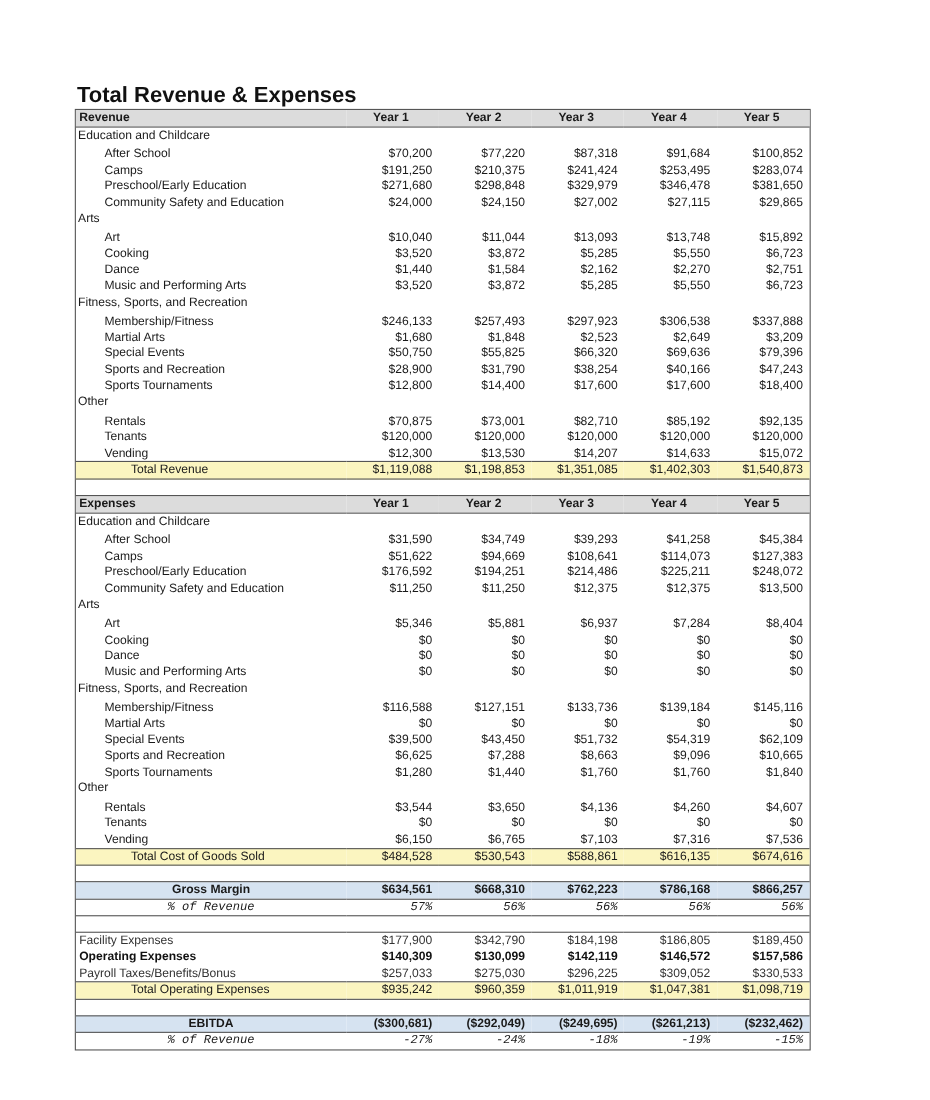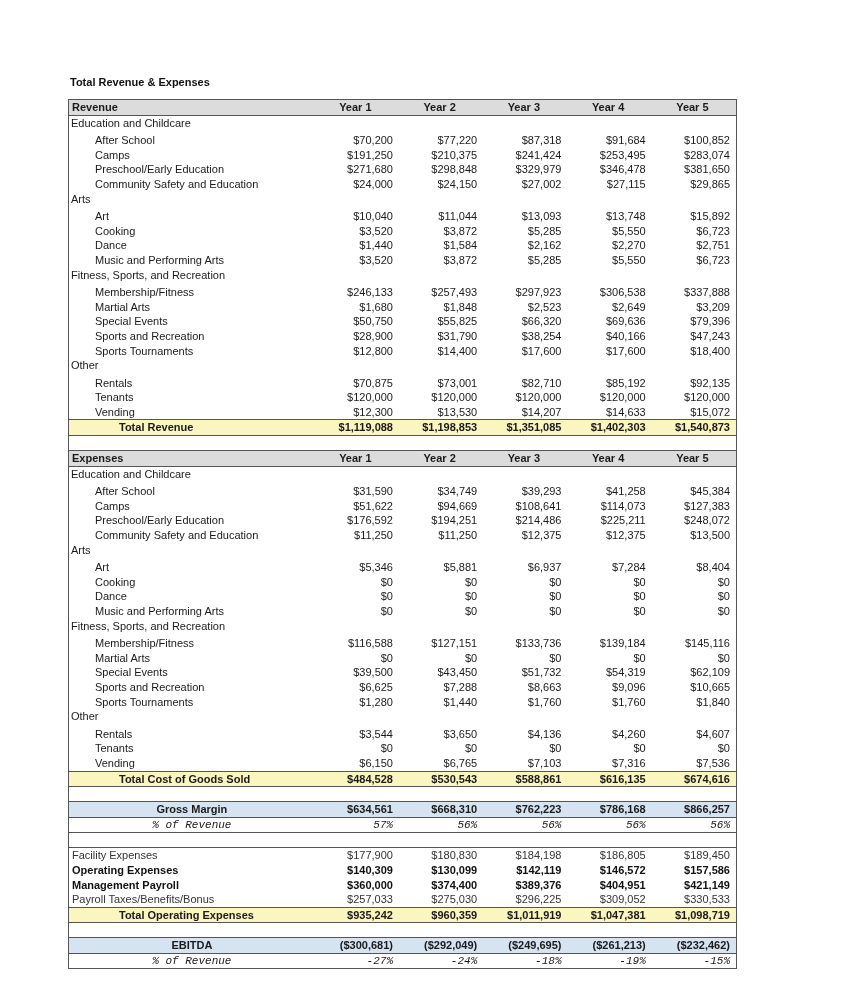--- a/index.html
+++ b/index.html
@@ -1,30 +1,30 @@
 <!DOCTYPE html>
 <html><head>
 <meta charset="utf-8">
 <style>
   html, body { margin: 0; padding: 0; background: #ffffff; }
   body { width: 845px; height: 1000px; position: relative; font-family: "Liberation Sans", sans-serif; color: #1a1a1a; }
-  .title { position: absolute; left: 70px; top: 76px; font-size: 11px; font-weight: bold; color: #111; }
+  .title { position: absolute; left: 70px; top: 76px; font-size: 20px; font-weight: bold; color: #111; }
   .sheet { position: absolute; left: 68px; top: 99px; width: 667px; border: 1.5px solid #555; }
   table { border-collapse: collapse; width: 100%; table-layout: fixed; font-size: 11px; }
   col.c-label { width: 245px; }
   col.c-val { width: 84px; }
   td { padding: 0 3px; height: 14.6px; line-height: 14.6px; white-space: nowrap; }
   td.num { text-align: right; padding-right: 6px; }
   tr.hdr td { background: #dcdcdc; font-weight: bold; border-top: 1.5px solid #555; border-bottom: 1.5px solid #555; }
   tr.hdr td.num { text-align: center; }
   tr.hdr.first td { border-top: none; margin-left: 12px; }
   tr.cat td { padding-left: 2px; margin-left: 10px; }
   tr.item td.lbl { padding-left: 26px; }
   tr.item.gap td { padding-top: 3px; }
-  tr.total td { background: #fbf5c0; font-weight: bold; border-top: 1.5px solid #555; border-bottom: 1.5px solid #555; }
+  tr.total td { background: #fbf5c0; font-weight: normal; border-top: 1.5px solid #555; border-bottom: 1.5px solid #555; }
   tr.total td.lbl { padding-left: 50px; }
   tr.blank td { height: 14px; }
   tr.blue td { background: #d6e3f1; font-weight: bold; border-top: 1.5px solid #555; border-bottom: 1px solid #555; }
   tr.blue td.lbl { text-align: center; }
   tr.pct td { font-style: italic; border-bottom: 1.5px solid #555; font-family: Liberation Mono, monospace; }
   tr.pct td.lbl { text-align: center; }
   tr.opx td { color: #333; }
   tr.opx.bold td { font-weight: bold; color: #111; }
   tr.opx.firstopx td { border-top: 1px solid #555; }
   tr.last td { border-bottom: none; }
@@ -378,41 +378,33 @@
           <td class="num">56%</td>
           <td class="num">56%</td>
           <td class="num">56%</td>
         </tr>
         <tr class="blank">
           <td colspan="6"></td>
         </tr>
         <tr class="opx firstopx">
           <td class="lbl">Facility Expenses</td>
           <td class="num">$177,900</td>
-          <td class="num">$180,830</td>
+          <td class="num">$342,790</td>
           <td class="num">$184,198</td>
           <td class="num">$186,805</td>
           <td class="num">$189,450</td>
         </tr>
         <tr class="opx bold">
           <td class="lbl">Operating Expenses</td>
           <td class="num">$140,309</td>
           <td class="num">$130,099</td>
           <td class="num">$142,119</td>
           <td class="num">$146,572</td>
           <td class="num">$157,586</td>
         </tr>
-        <tr class="opx bold">
-          <td class="lbl">Management Payroll</td>
-          <td class="num">$360,000</td>
-          <td class="num">$374,400</td>
-          <td class="num">$389,376</td>
-          <td class="num">$404,951</td>
-          <td class="num">$421,149</td>
-        </tr>
         <tr class="opx">
           <td class="lbl">Payroll Taxes/Benefits/Bonus</td>
           <td class="num">$257,033</td>
           <td class="num">$275,030</td>
           <td class="num">$296,225</td>
           <td class="num">$309,052</td>
           <td class="num">$330,533</td>
         </tr>
         <tr class="total">
           <td class="lbl">Total Operating Expenses</td>

